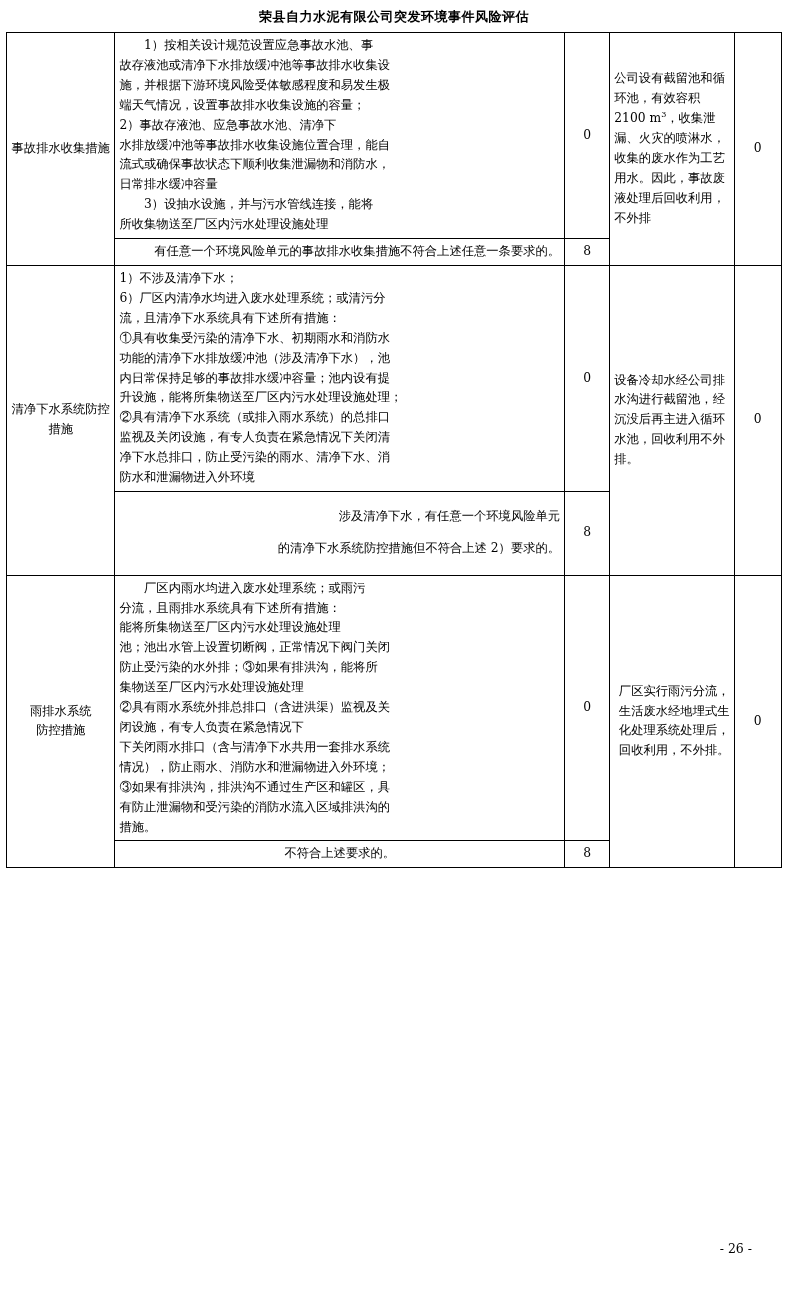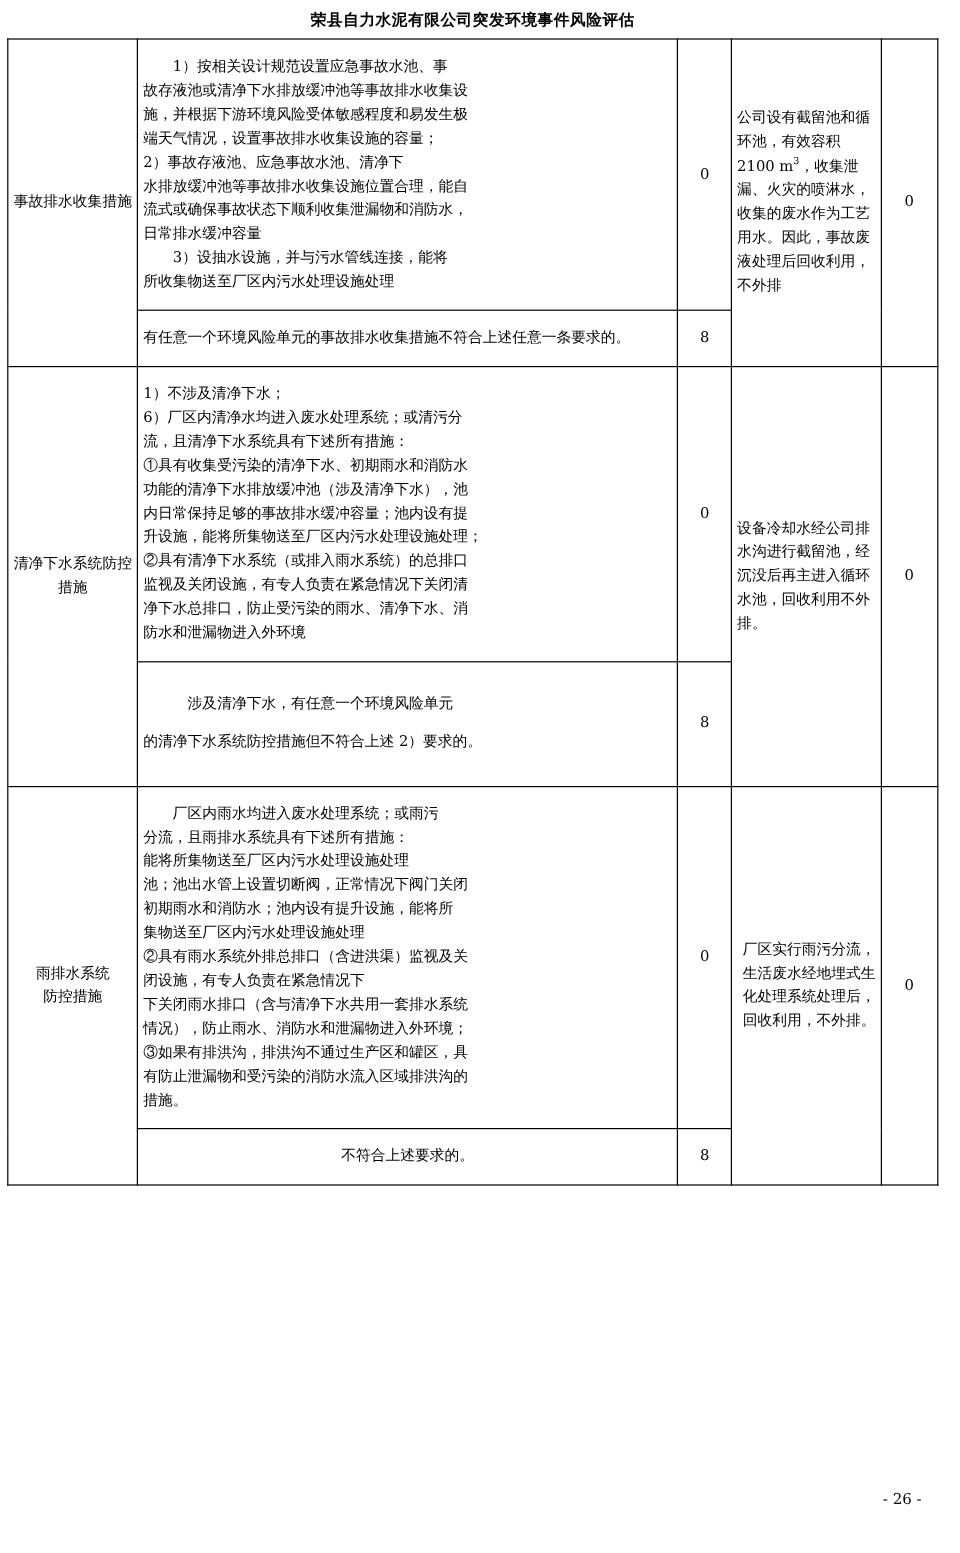--- a/index.html
+++ b/index.html
@@ -32,40 +32,40 @@
     width: 776px;
     margin: 0 auto;
     table-layout: fixed;
     font-family: "DejaVu Serif", serif;
   }
   table.risk td {
     border: 1px solid #000;
     vertical-align: middle;
     font-size: 12.3px;
     line-height: 1.62;
-    padding: 13px 4px;
+    padding: 3px 4px;
   }
   .c-measure { width: 96px; text-align: center; border-radius: 14px; }
   .c-desc    { width: 398px; }
   .c-score1  { width: 40px; text-align: center; }
   .c-note    { width: 110px; }
   .c-score2  { width: 42px; text-align: center; }
 
   .desc-cell { padding: 5px 7px 5px 6px; }
   .desc-cell p { margin: 0; }
   .indent { text-indent: 2em; }
   .note-cell { padding: 5px 8px; line-height: 1.70; }
   .note-center { text-align: right; }
-  .sub-row-desc { padding: 5px 7px; }
+  .sub-row-desc { padding: 5px 7px; text-align: right; }
   .sub-center { text-align: center; }
   sup { font-size: 8px; vertical-align: super; }
 
   .footer {
     position: absolute;
-    right: 20px;
+    right: 36px;
     bottom: 38px;
     font-family: "DejaVu Serif", serif;
     font-size: 12.5px;
   }
 </style>
 </head>
 <body>
 
 <div class="page">
 
@@ -131,21 +131,21 @@
         <td class="c-score1">8</td>
       </tr>
 
       <tr>
         <td class="c-measure" rowspan="2">雨排水系统<br>防控措施</td>
         <td class="c-desc desc-cell">
           <p class="indent">厂区内雨水均进入废水处理系统；或雨污</p>
           <p>分流，且雨排水系统具有下述所有措施：</p>
           <p>能将所集物送至厂区内污水处理设施处理</p>
           <p>池；池出水管上设置切断阀，正常情况下阀门关闭</p>
-          <p>初期雨水和消防水；池内设有提升设施，能将所</p>
+          <p>防止受污染的水外排；③如果有排洪沟，能将所</p>
           <p>集物送至厂区内污水处理设施处理</p>
           <p>②具有雨水系统外排总排口（含进洪渠）监视及关</p>
           <p>闭设施，有专人负责在紧急情况下</p>
           <p>下关闭雨水排口（含与清净下水共用一套排水系统</p>
           <p>情况），防止雨水、消防水和泄漏物进入外环境；</p>
           <p>③如果有排洪沟，排洪沟不通过生产区和罐区，具</p>
           <p>有防止泄漏物和受污染的消防水流入区域排洪沟的</p>
           <p>措施。</p>
         </td>
         <td class="c-score1">0</td>

